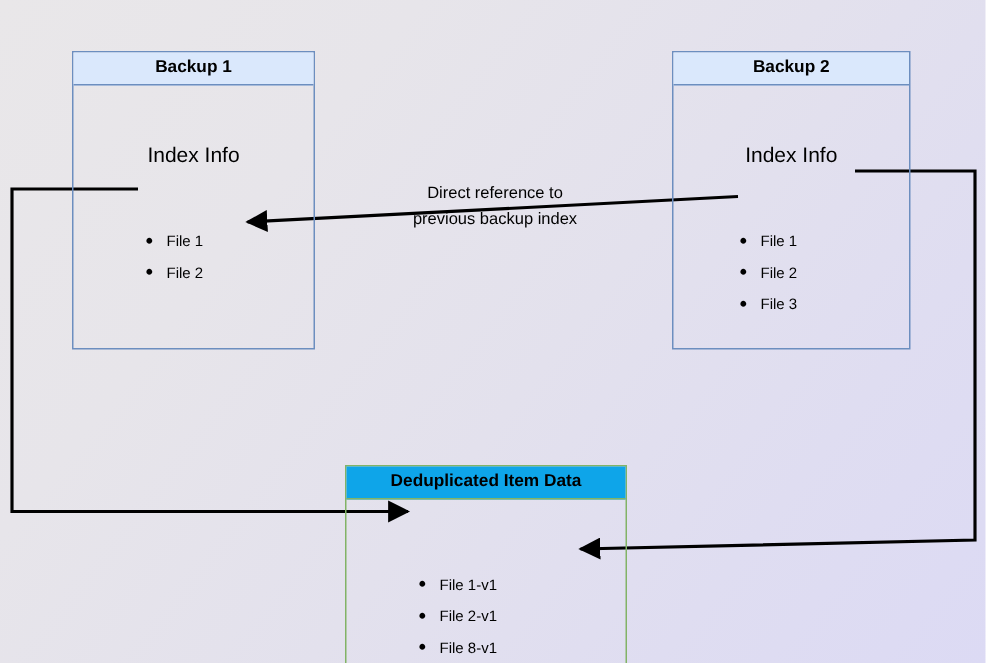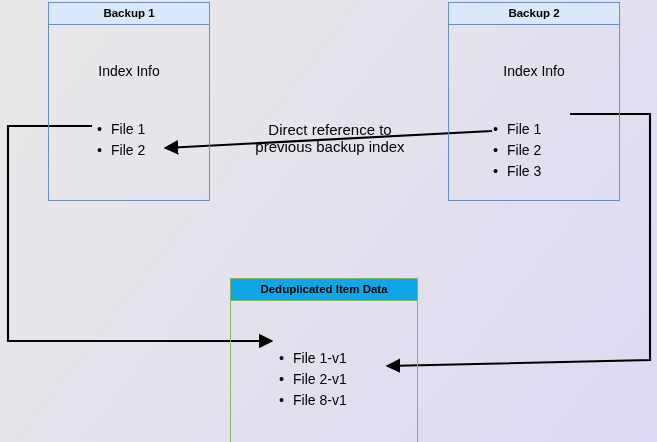--- a/index.html
+++ b/index.html
@@ -18,20 +18,21 @@
     position: absolute;
     left: 0; top: 0;
     width: 657px;
     height: 442px;
   }
   .node {
     position: absolute;
     box-sizing: border-box;
     border-width: 1.6px;
     border-style: solid;
+    margin-top: 32px;
   }
   .node-header {
     box-sizing: border-box;
     height: 22px;
     line-height: 21px;
     text-align: center;
     font-size: 11.5px;
     font-weight: bold;
     color: #000;
     border-bottom-width: 1.6px;
@@ -53,21 +54,21 @@
   
   .node.green {
     border-color: #82b366;
   }
   .node.green .node-header {
     background: #0ea5e9;
     border-bottom-color: #82b366;
   }
 
   #backup1 { left: 48px; top: 2px;  width: 162px; height: 199px; }
-  #backup2 { left: 448px; top: 2px; width: 172px; height: 199px; }
+  #backup2 { left: 448px; top: 2px; width: 159px; height: 199px; }
   #dedup   { left: 230px; top: 278px; width: 188px; height: 166px; }
 
   .index-label {
     position: absolute;
     width: 100%;
     text-align: center;
     font-size: 14px;
     color: #000;
     white-space: nowrap;
   }
@@ -75,21 +76,21 @@
   #b2-index { top: 38px; }
 
   ul.filelist {
     position: absolute;
     margin: 0;
     padding: 0;
     list-style: none;
   }
   ul.filelist li {
     position: relative;
-    font-size: 14px;
+    font-size: 10px;
     line-height: 21px;
     color: #000;
     white-space: nowrap;
     padding-left: 14px;
   }
   ul.filelist li::before {
     content: "\2022";
     position: absolute;
     left: 0;
     top: 0;
@@ -100,21 +101,21 @@
   #b1-files { left: 48px; top: 94px; }
   #b2-files { left: 44px; top: 94px; }
   #dd-files { left: 48px; top: 47px; text-align: center; }
 
   #center-label {
     position: absolute;
     left: 245px;
     top: 121px;
     width: 170px;
     text-align: center;
-    font-size: 15px;
+    font-size: 11px;
     line-height: 17px;
     color: #000;
   }
 
   svg.edges {
     position: absolute;
     left: 0; top: 0;
     width: 657px;
     height: 442px;
     pointer-events: none;

